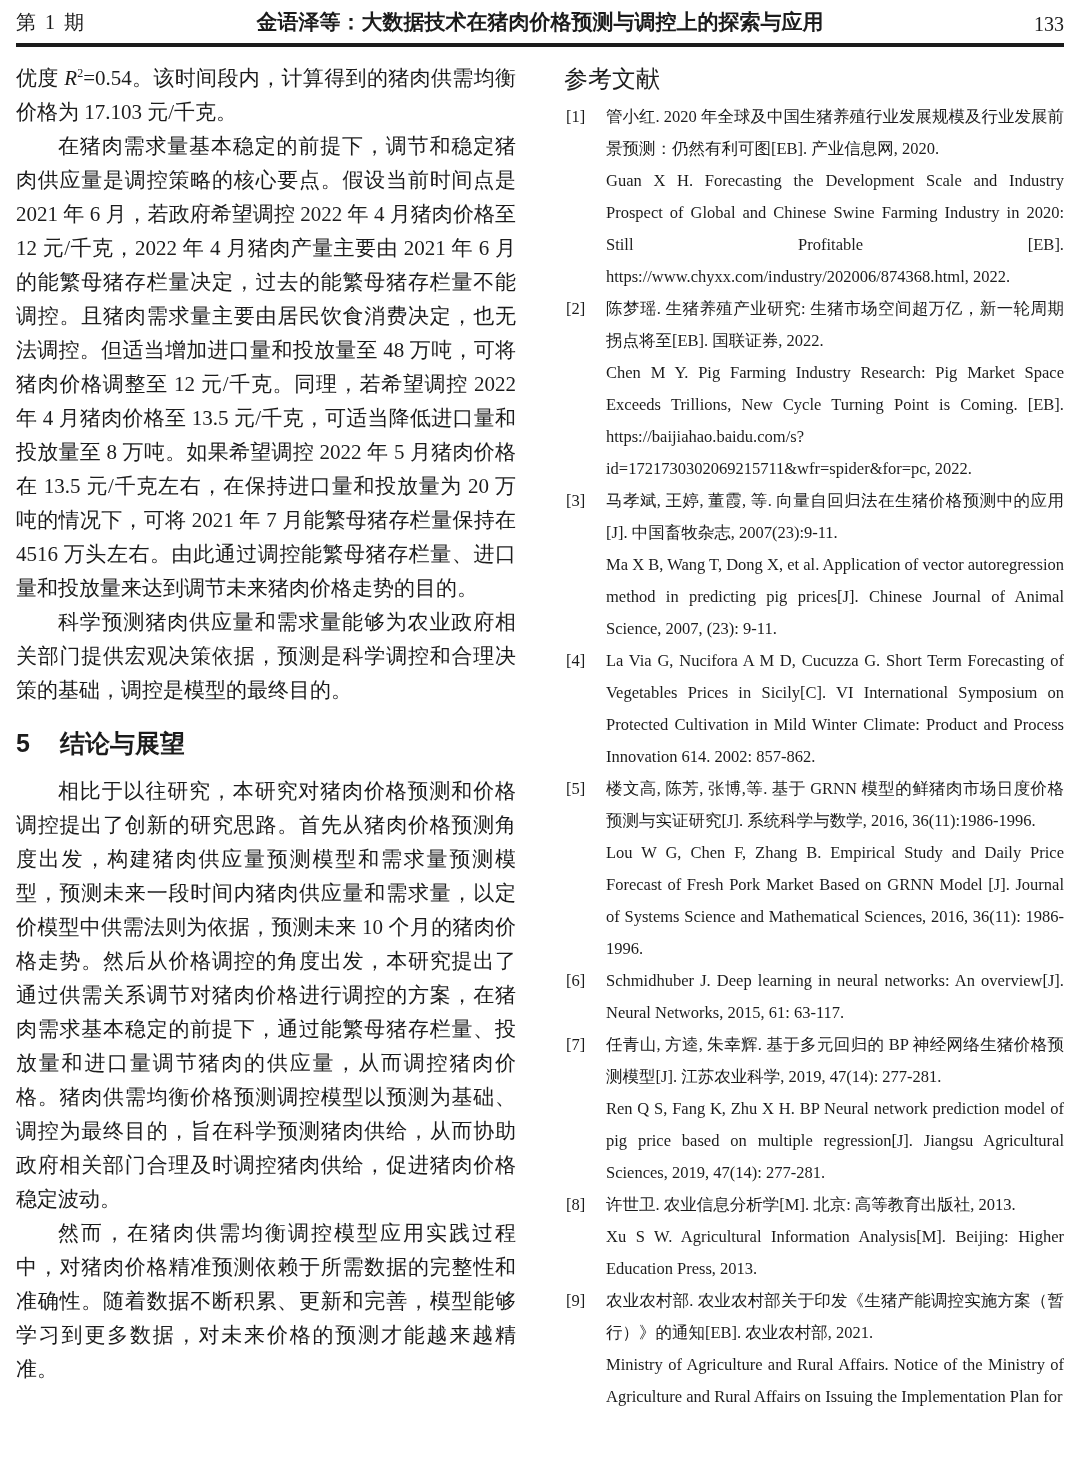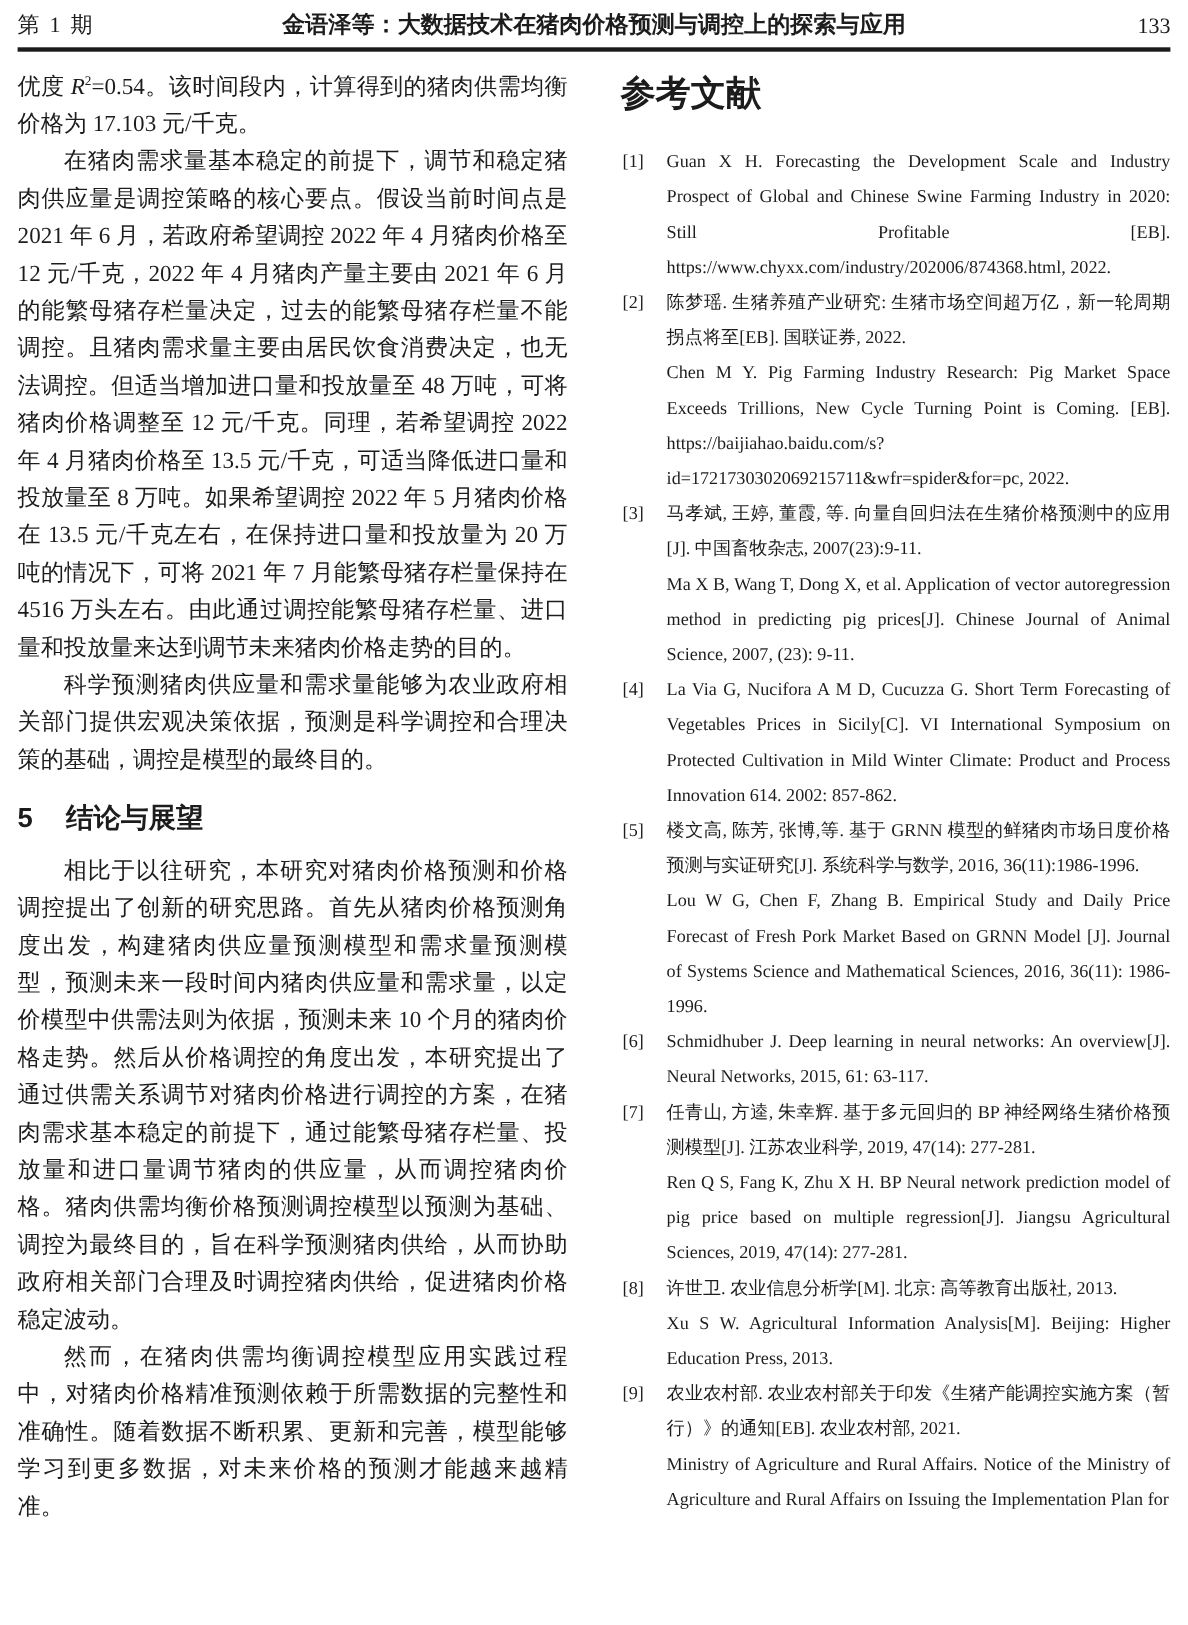--- a/index.html
+++ b/index.html
@@ -41,22 +41,22 @@
   .sec {
     font-family: "Liberation Sans", "DejaVu Sans", sans-serif;
     font-size: 25px; font-weight: bold;
     margin: 20px 0 14px 0;
   }
   .sec .secnum { margin-right: 30px; }
 
   
   .refhead {
     font-family: "Liberation Sans", "DejaVu Sans", sans-serif;
-    font-size: 32px; font-weight: bold;
-    margin: 2px 0 24px 0;
+    font-size: 24px; font-weight: normal;
+    margin: 2px 0 6px 0;
   }
   .reflist { margin: 0; padding: 0; list-style: none; }
   .ref {
     position: relative;
     padding-left: 42px;
     font-size: 16.5px;
     line-height: 32px;
     text-align: justify;
   }
   .ref .refid { position: absolute; left: 2px; top: 0; }
@@ -97,20 +97,21 @@
           <p class="indent">然而，在猪肉供需均衡调控模型应用实践过程中，对猪肉价格精准预测依赖于所需数据的完整性和准确性。随着数据不断积累、更新和完善，模型能够学习到更多数据，对未来价格的预测才能越来越精准。</p>
         </div>
     </div>
 
     <div class="col right">
       <h3 class="refhead">参考文献</h3>
       <div class="reflist">
 
           <div class="ref">
             <span class="refid">[1]</span>
+            <div class="refzh">管小红. 2020 年全球及中国生猪养殖行业发展规模及行业发展前景预测：仍然有利可图[EB]. 产业信息网, 2020.</div>
             <div class="refen">Guan X H. Forecasting the Development Scale and Industry Prospect of Global and Chinese Swine Farming Industry in 2020: Still Profitable [EB]. https://www.chyxx.com/industry/202006/874368.html, 2022.</div>
           </div>
 
           <div class="ref">
             <span class="refid">[2]</span>
             <div class="refzh">陈梦瑶. 生猪养殖产业研究: 生猪市场空间超万亿，新一轮周期拐点将至[EB]. 国联证券, 2022.</div>
             <div class="refen">Chen M Y. Pig Farming Industry Research: Pig Market Space Exceeds Trillions, New Cycle Turning Point is Coming. [EB]. https://baijiahao.baidu.com/s?id=1721730302069215711&amp;wfr=spider&amp;for=pc, 2022.</div>
           </div>
 
           <div class="ref">

